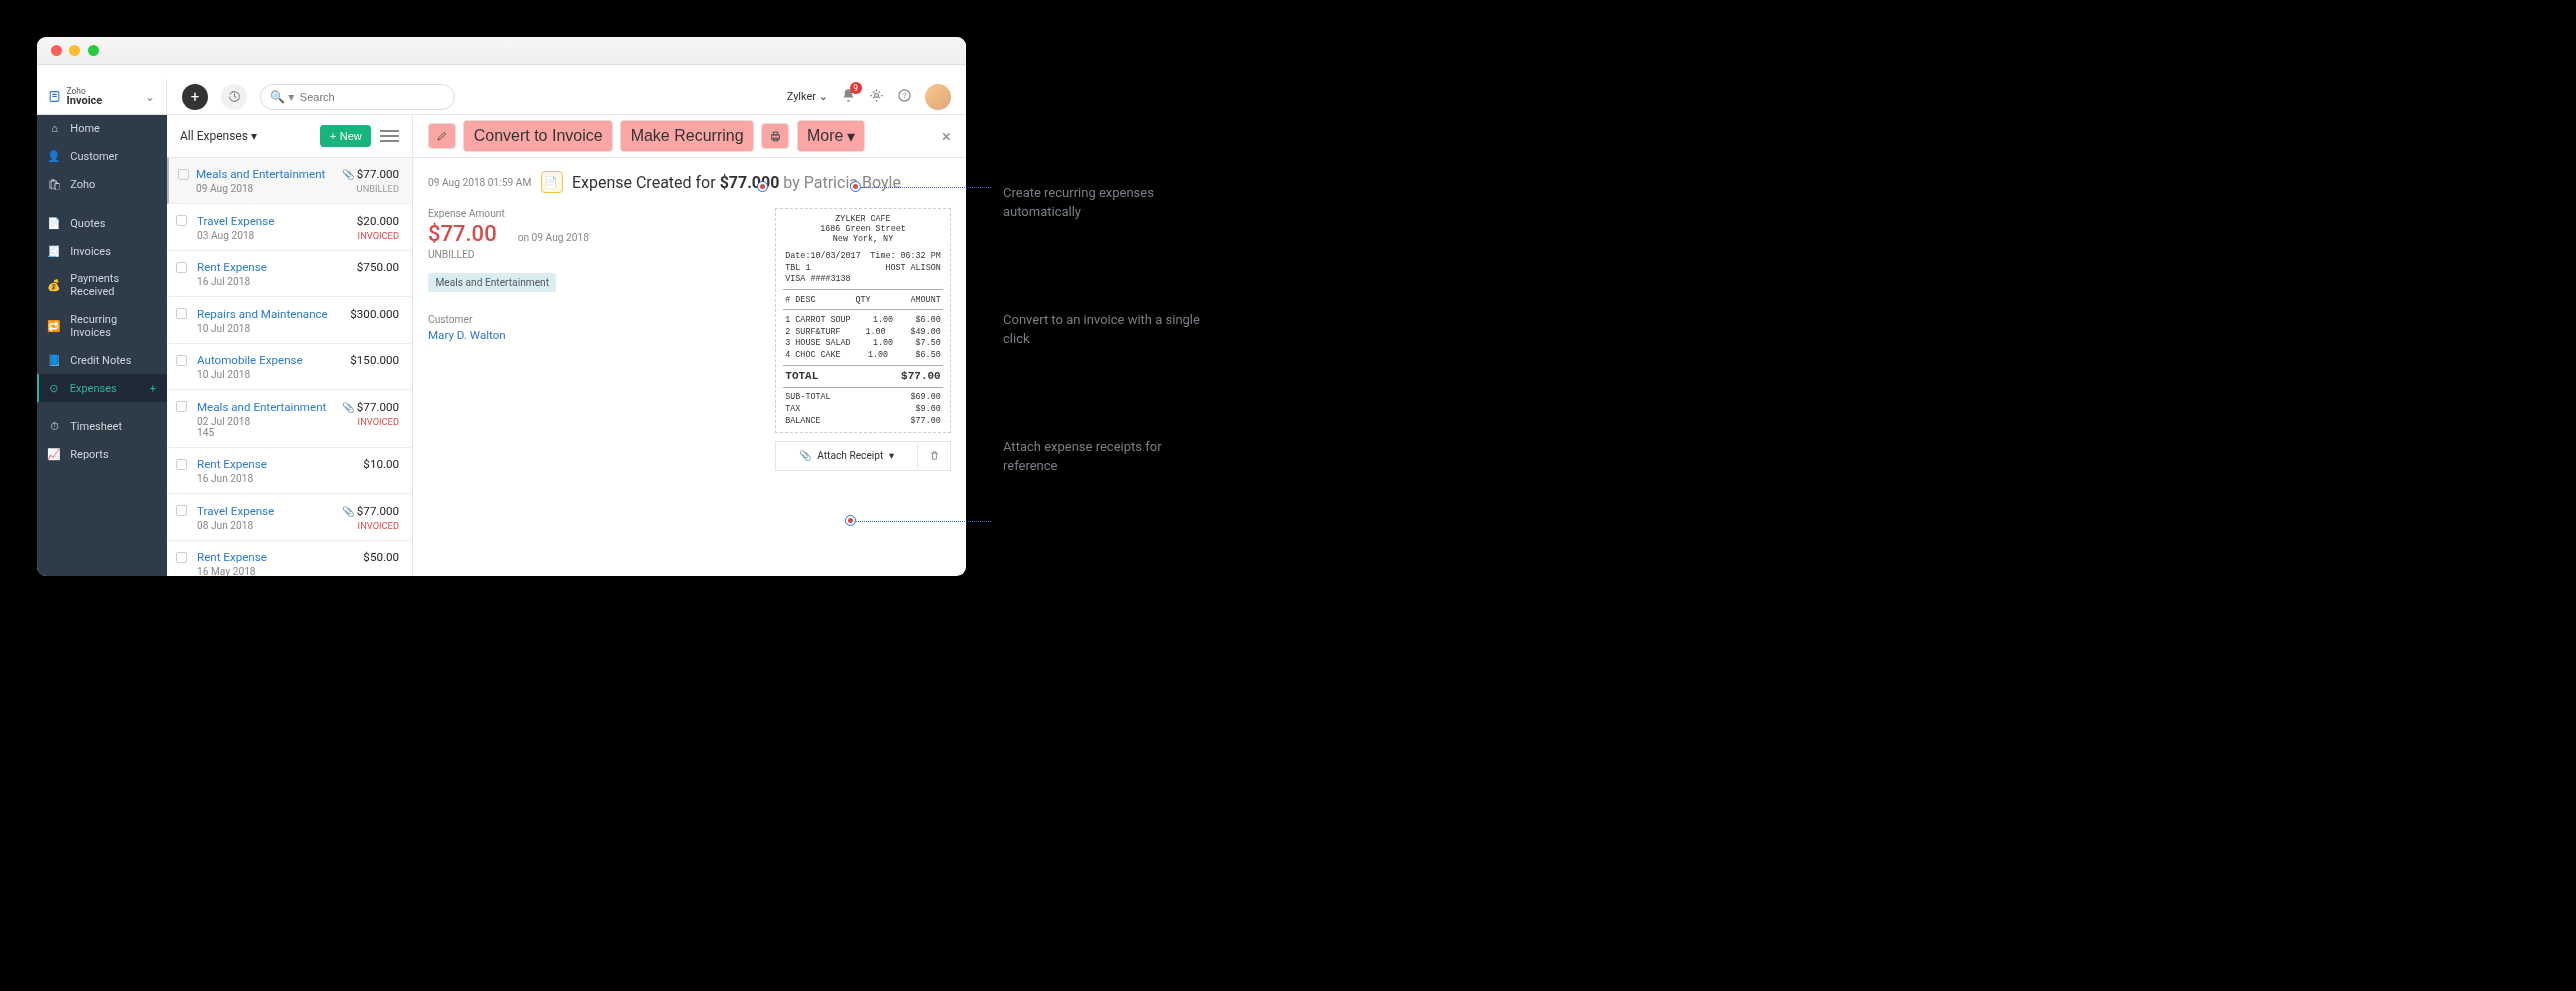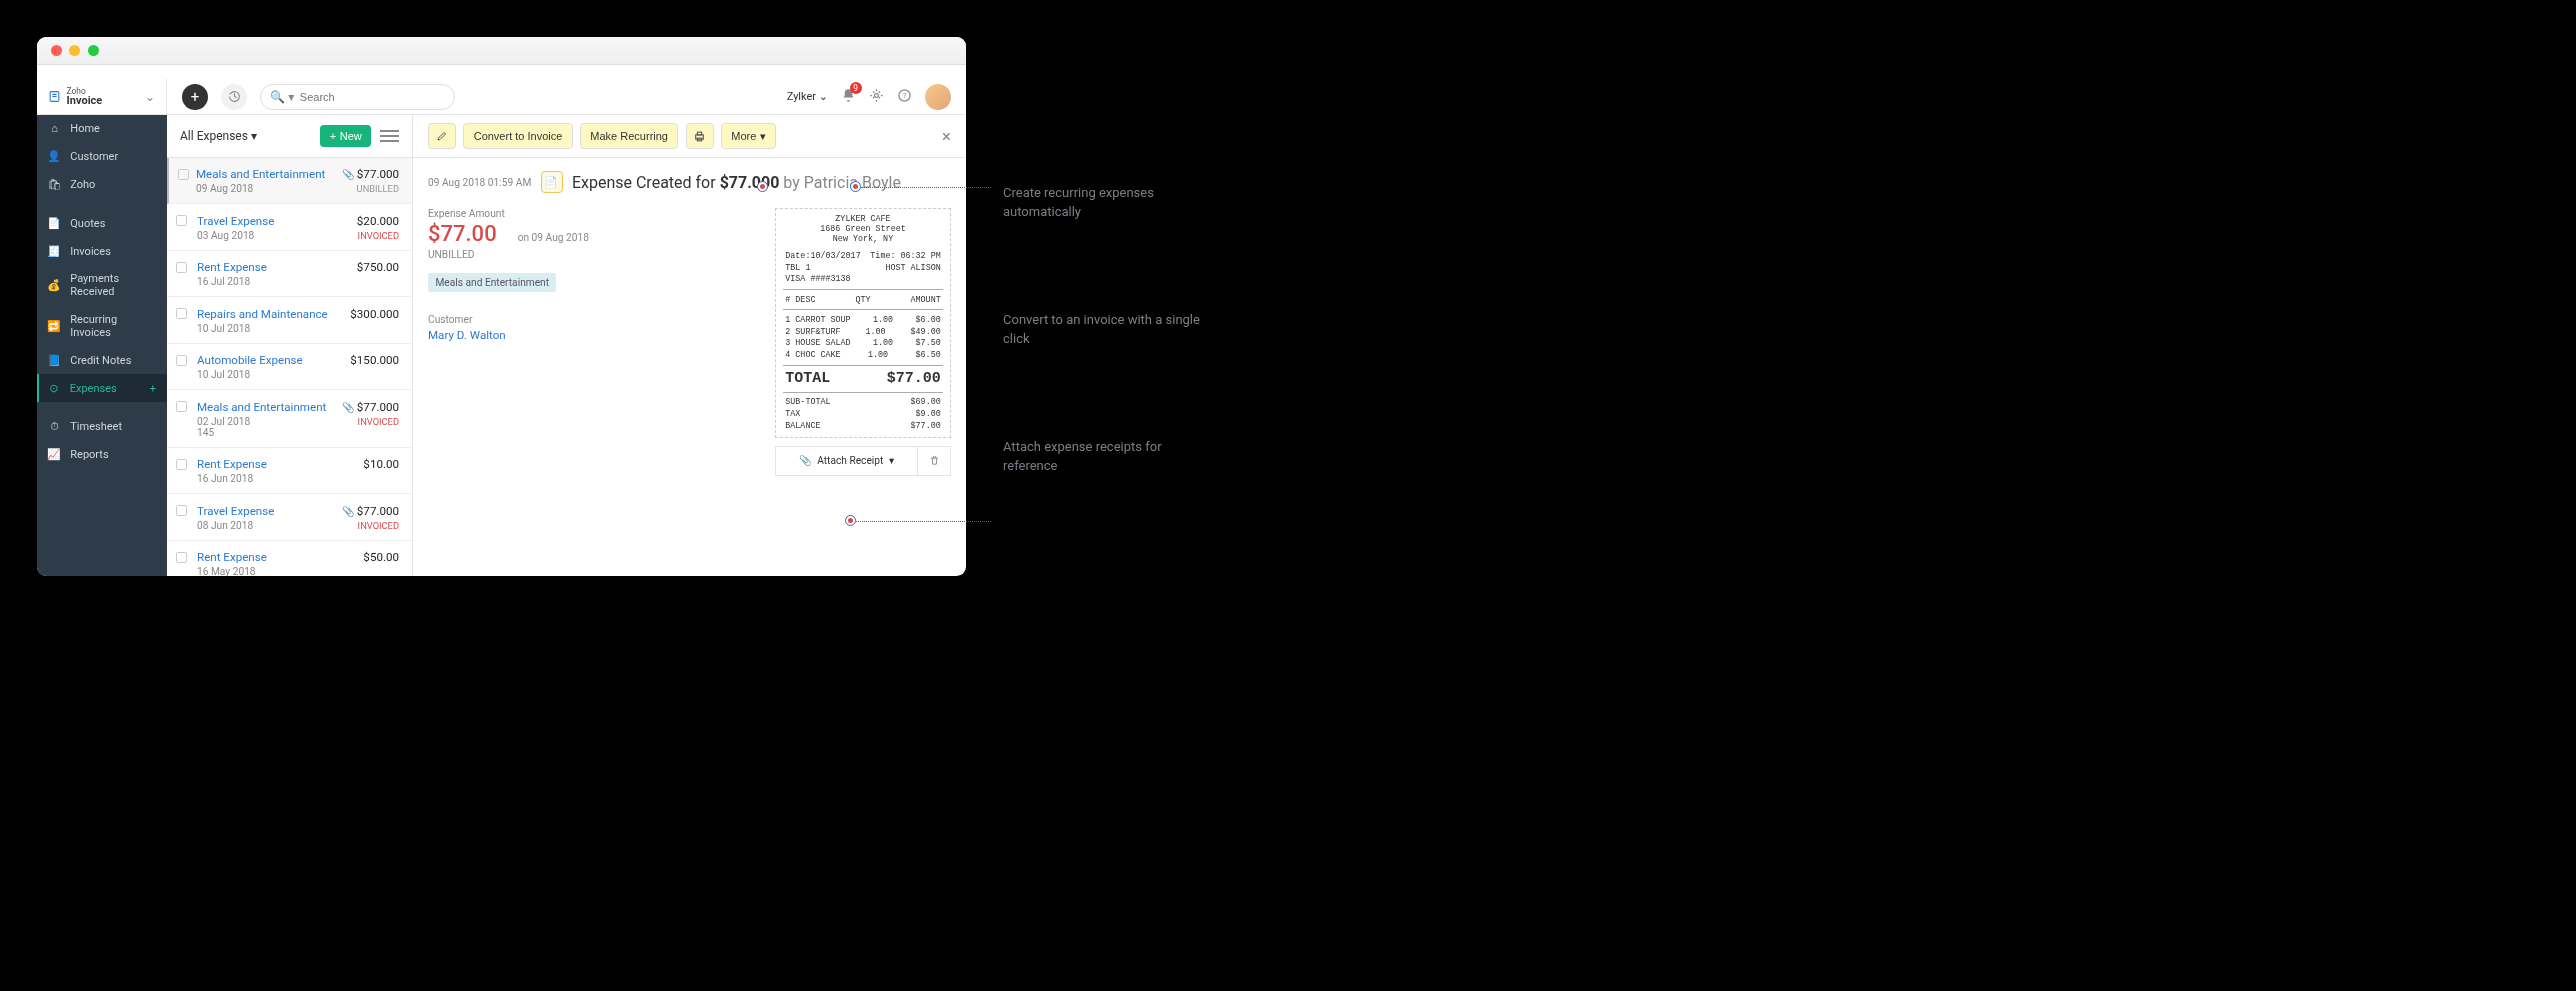--- a/index.html
+++ b/index.html
@@ -51,39 +51,39 @@
 .row .sub { color:#888; font-size:10.2px; }
 .row .amt { position:absolute; right:13px; top:9.3px; text-align:right; }
 .row .amt .val { font-size:11.6px; color:#222; }
 .row .amt .clip { color:#666; margin-right:1.9px; font-size:10.2px; }
 .row .status { font-size:9.3px; margin-top:1.9px; }
 .status.UNBILLED { color:#999; }
 .status.INVOICED { color:#d94b4b; }
 
 .detail { flex:1; overflow:auto; padding:0; position:relative; }
 .detail-toolbar { height:43px; display:flex; align-items:center; padding:0 15px; gap:7.4px; border-bottom:0.9px solid #e5e5e5; }
-.btn { border:0.9px solid #ddd; background:#fef9c3; border-radius:3.7px; padding:5.6px 9.3px; font-size:11px; color:#333; cursor:pointer; display:flex; align-items:center; gap:3.7px; }
+.btn { border:0.9px solid #ddd; background:#fca5a5; border-radius:3.7px; padding:5.6px 9.3px; font-size:16px; color:#333; cursor:pointer; display:flex; align-items:center; gap:3.7px; }
 .icon-btn { width:28px; justify-content:center; padding:5.6px 0; }
 .close-x { margin-left:auto; font-size:16.7px; color:#888; cursor:pointer; }
 .event-line { padding:13px 15px 7.4px; display:flex; align-items:center; gap:9.3px; font-size:10.2px; color:#888; }
 .event-line .note-icon { width:22px; height:22px; border:0.9px solid #f0c24d; background:#fff8e1; border-radius:3.7px; display:flex; align-items:center; justify-content:center; color:#d4a017; font-size:11px; }
 .event-line .desc { color:#333; font-size:16px; }
 .event-line .by { color:#888; }
 .detail-body { padding:7.4px 15px 18.6px; display:flex; gap:18.6px; }
 .detail-left { flex:1; }
 .label-sm { font-size:10.2px; color:#888; }
 .big-amt { color:#d94b4b; font-size:22px; font-weight:500; margin-top:1.9px; }
 .big-amt .on { font-size:10.2px; color:#888; font-weight:400; margin-left:21px; }
 .chip { display:inline-block; background:#d9edf2; color:#556; font-size:10.2px; padding:3.7px 7.4px; border-radius:2.8px; margin-top:13px; }
 .cust-block { margin-top:22px; }
 .cust-block .name { color:#2a7ad1; font-size:11.6px; margin-top:2.8px; }
 .receipt-box { width:176px; border:0.9px dashed #ccc; padding:5.6px; font-size:8.4px; font-family: "Courier New", monospace; color:#333; text-align:center; }
 .receipt-box .line { display:flex; justify-content:space-between; padding:0.9px 3.7px; text-align:left; }
 .receipt-box .hr { border-top:0.9px solid #aaa; margin:3.7px 1.9px; }
-.receipt-box .total { font-weight:bold; font-size:15px; }
+.receipt-box .total { font-weight:bold; font-size:11px; }
 .attach-bar { border:0.9px solid #e5e5e5; margin-top:7.4px; display:flex; align-items:center; height:30px; }
 .attach-bar .attach-btn { flex:1; display:flex; align-items:center; justify-content:center; gap:5.6px; font-size:10.2px; color:#333; }
 .attach-bar .trash { width:33px; display:flex; align-items:center; justify-content:center; border-left:0.9px solid #e5e5e5; height:100%; color:#888; }
 
 .callouts { color:#7a7f86; font-size:13px; line-height:1.4; display:flex; flex-direction:column; justify-content:space-around; padding:102px 0 56px; }
 .callouts div { max-width:204px; }
 
 .marker { position:absolute; width:11px; height:11px; border-radius:50%; border:1.9px solid #1d6ad6; background:#fff; z-index:10; }
 .marker::after { content:''; position:absolute; inset:1.9px; border-radius:50%; background:#d94b4b; }
 .hline { position:absolute; height:0; border-top:1.9px dotted #1d6ad6; z-index:9; }

